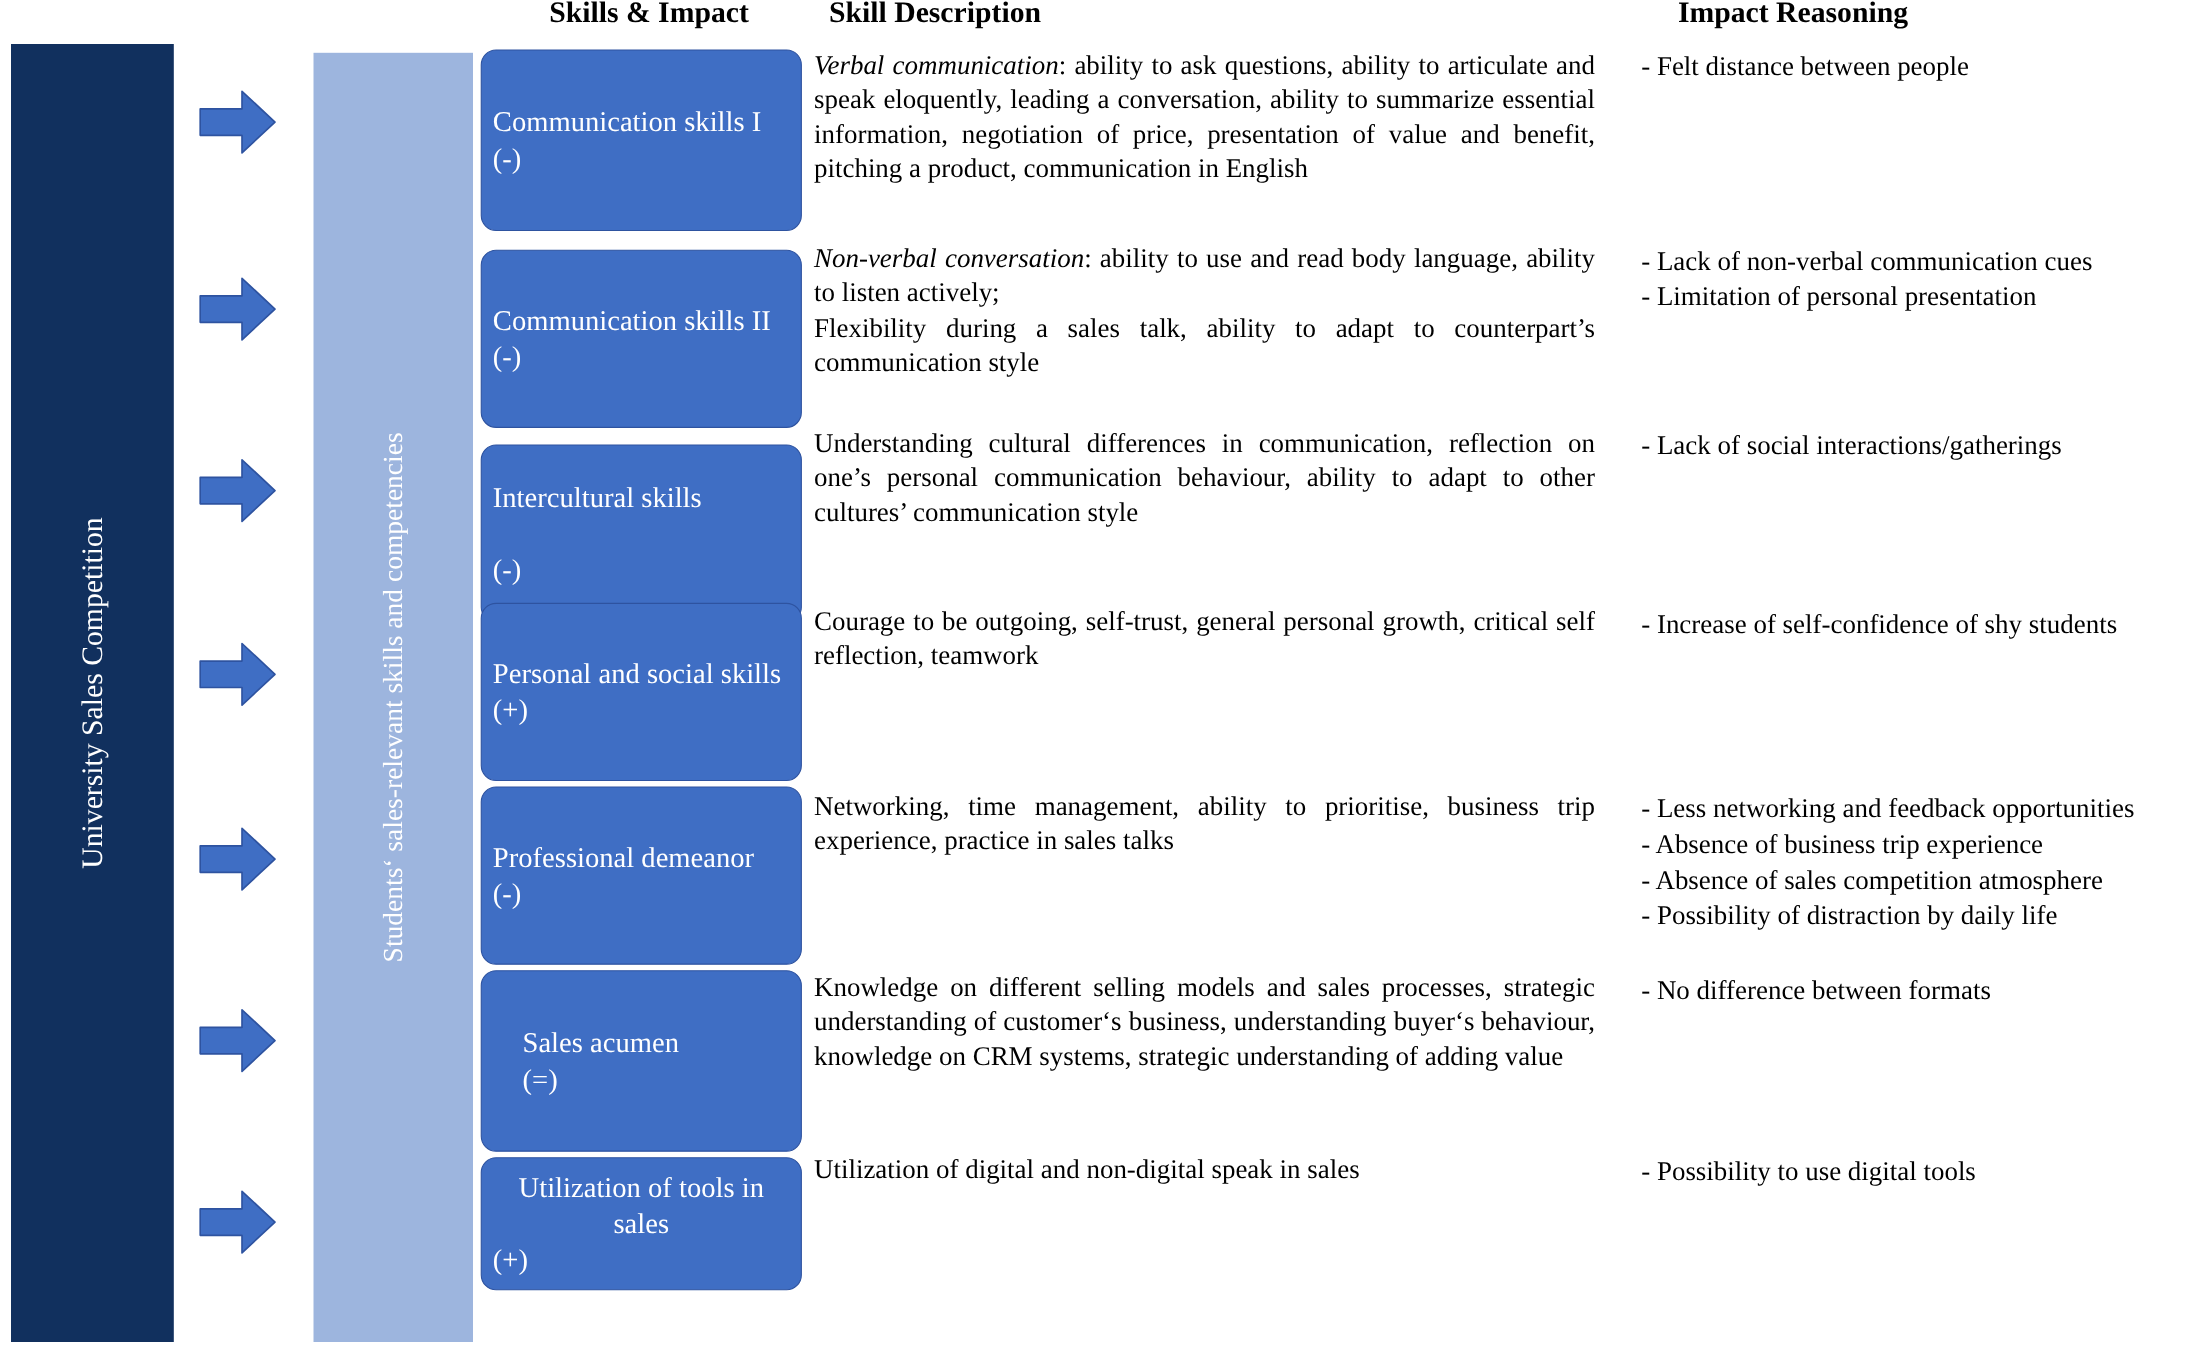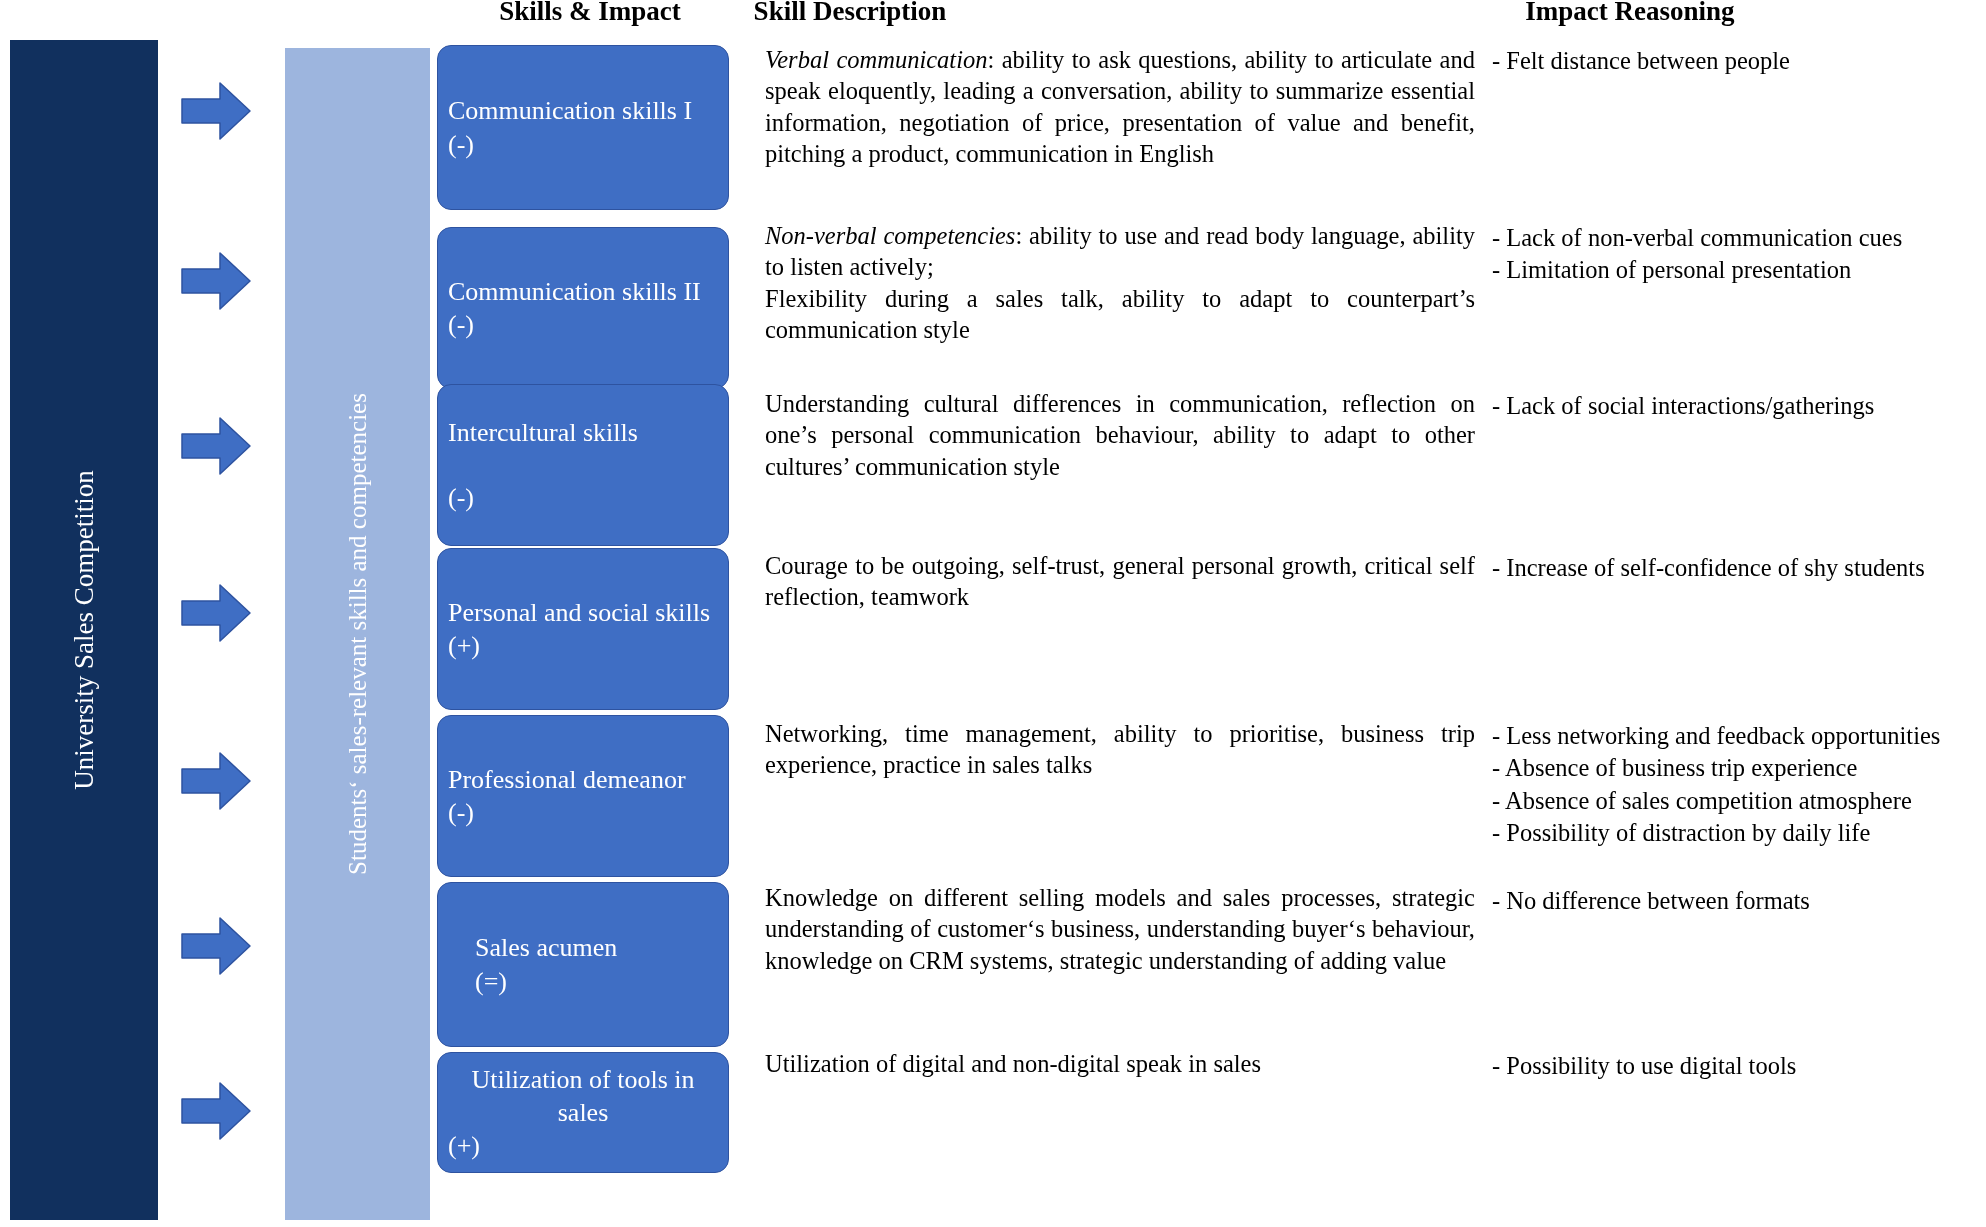--- a/index.html
+++ b/index.html
@@ -111,21 +111,20 @@
   
   .desc {
     position: absolute;
     left: 740px;
     width: 710px;
     font-size: 24.5px;
     line-height: 1.28;
     text-align: justify;
     text-justify: inter-word;
     color: #000000;
-    margin-left: 25px;
   }
   .desc .lead-italic { font-style: italic; }
 
   
   .reason {
     position: absolute;
     left: 1492px;
     width: 500px;
     font-size: 24.5px;
     line-height: 1.32;
@@ -167,31 +166,31 @@
       </div>
       <div class="arrow" style="top: 250px;">
         <svg viewBox="0 0 72 62" xmlns="http://www.w3.org/2000/svg">
           <path d="M2 19 L40 19 L40 3 L70 31 L40 59 L40 43 L2 43 Z" fill="currentColor" stroke="#2e53a0" stroke-width="1.5" stroke-linejoin="round"></path>
         </svg>
       </div>
       <div class="skill-box" style="top: 215px; height: 162px; margin-top: 12px;">
         <span class="skill-name">Communication skills II</span>
         <span class="skill-impact">(-)</span>
       </div>
-      <div class="desc" style="top: 220px;"><span class="lead-italic">Non-verbal competencies</span><span>: ability to use and read body language, ability to listen actively;<br>Flexibility during a sales talk, ability to adapt to counterpart’s communication style</span></div>
+      <div class="desc" style="top: 220px;"><span class="lead-italic">Non-verbal conversation</span><span>: ability to use and read body language, ability to listen actively;<br>Flexibility during a sales talk, ability to adapt to counterpart’s communication style</span></div>
       <div class="reason" style="top: 222px;">
         <div>- Lack of non-verbal communication cues</div>
         <div>- Limitation of personal presentation</div>
       </div>
       <div class="arrow" style="top: 415px;">
         <svg viewBox="0 0 72 62" xmlns="http://www.w3.org/2000/svg">
           <path d="M2 19 L40 19 L40 3 L70 31 L40 59 L40 43 L2 43 Z" fill="currentColor" stroke="#2e53a0" stroke-width="1.5" stroke-linejoin="round"></path>
         </svg>
       </div>
-      <div class="skill-box" style="top: 384px; height: 162px; gap: 32px;">
+      <div class="skill-box" style="top: 404px; height: 162px; gap: 32px;">
         <span class="skill-name">Intercultural skills</span>
         <span class="skill-impact">(-)</span>
       </div>
       <div class="desc" style="top: 388px;"><span>Understanding cultural differences in communication, reflection on one’s personal communication behaviour, ability to adapt to other cultures’ communication style</span></div>
       <div class="reason" style="top: 390px;">
         <div>- Lack of social interactions/gatherings</div>
       </div>
       <div class="arrow" style="top: 582px;">
         <svg viewBox="0 0 72 62" xmlns="http://www.w3.org/2000/svg">
           <path d="M2 19 L40 19 L40 3 L70 31 L40 59 L40 43 L2 43 Z" fill="currentColor" stroke="#2e53a0" stroke-width="1.5" stroke-linejoin="round"></path>

